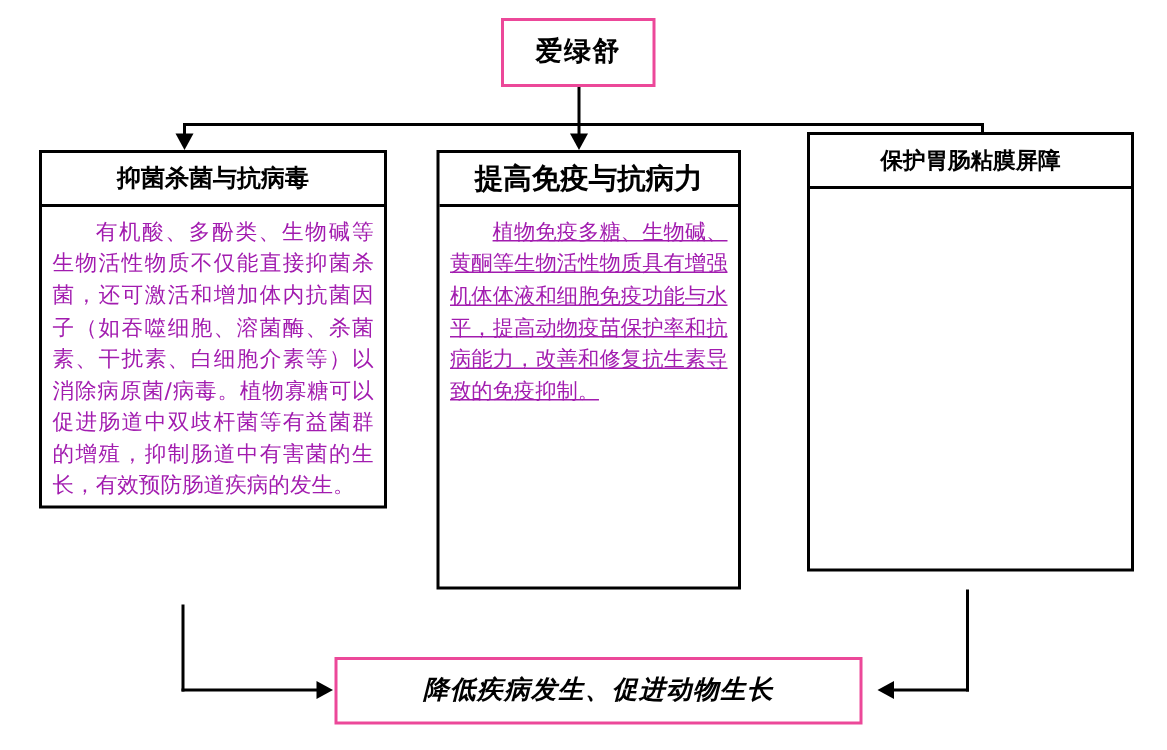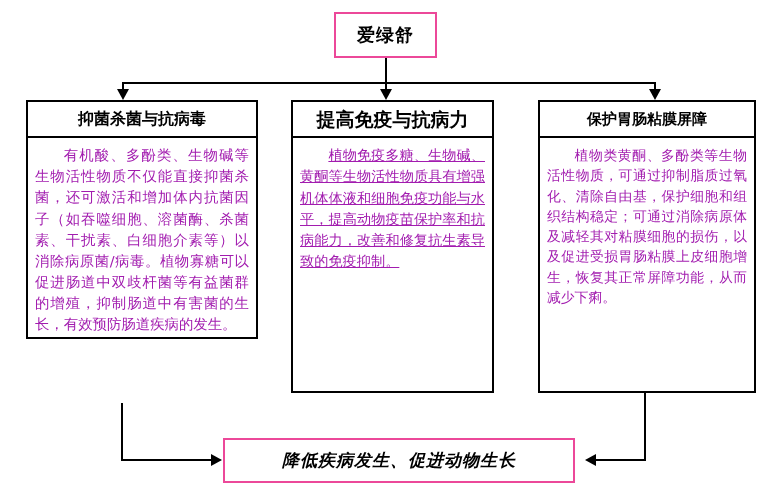--- a/index.html
+++ b/index.html
@@ -26,21 +26,21 @@
   }
   #root-box .title{
     font-size:18px;font-weight:bold;color:#000;letter-spacing:1px;
     line-height:1;
   }
 
   
   .col{position:absolute;box-sizing:border-box;border:2px solid #000;background:#fff;}
   #col0{left:26px;top:100px;width:232px;height:239px;}
   #col1{left:291px;top:100px;width:203px;height:293px;}
-  #col2{left:538px;top:100px;width:218px;height:293px;}
+  #col2{left:538px;top:88px;width:218px;height:293px;}
 
   .col-head{
     box-sizing:border-box;
     height:36px;
     border-bottom:2px solid #000;
     display:flex;align-items:center;justify-content:center;
   }
   .col-head .htxt{
     font-size:16px;font-weight:bold;color:#000;line-height:1;
     white-space:nowrap;
@@ -134,23 +134,20 @@
     </div>
     <div class="col-body">
       <span class="btxt">植物免疫多糖、生物碱、黄酮等生物活性物质具有增强机体体液和细胞免疫功能与水平，提高动物疫苗保护率和抗病能力，改善和修复抗生素导致的免疫抑制。</span>
     </div>
   </div>
 
   <div class="col" id="col2">
     <div class="col-head">
       <span class="htxt">保护胃肠粘膜屏障</span>
     </div>
-    <div class="col-body">
-      <span class="btxt">植物类黄酮、多酚类等生物活性物质，可通过抑制脂质过氧化、清除自由基，保护细胞和组织结构稳定；可通过消除病原体及减轻其对粘膜细胞的损伤，以及促进受损胃肠粘膜上皮细胞增生，恢复其正常屏障功能，从而减少下痢。</span>
-    </div>
   </div>
 
   <div class="ln vline" style="left:121px;top:403px;height:58px;"></div>
   <div class="ln hline" style="left:121px;top:459px;width:92px;"></div>
   <div class="arrow arrow-right" style="left:211px;top:454px;"></div>
 
   <div class="ln vline" style="left:644px;top:393px;height:68px;"></div>
   <div class="ln hline" style="left:596px;top:459px;width:50px;"></div>
   <div class="arrow arrow-left" style="left:585px;top:454px;"></div>
 

